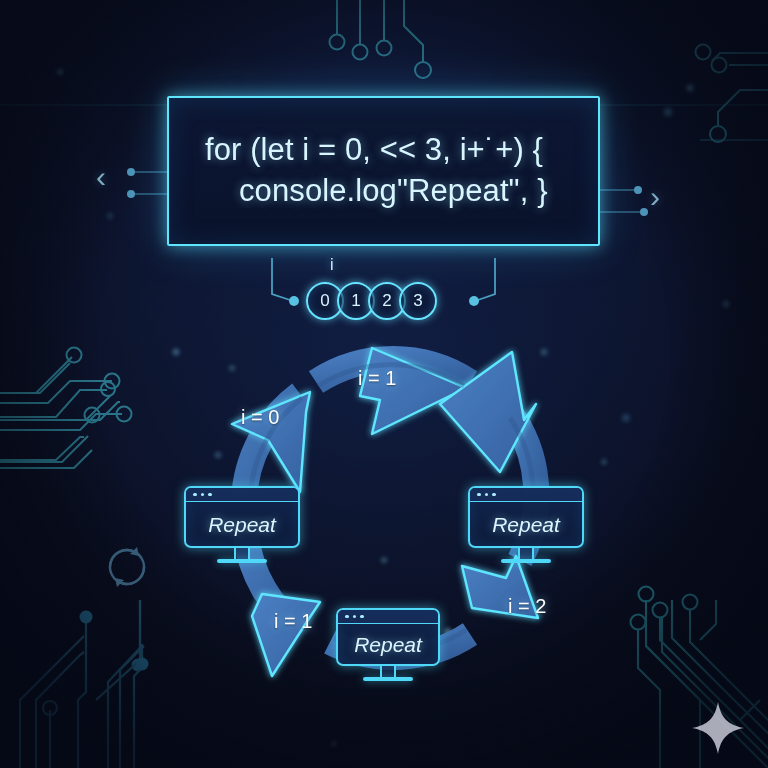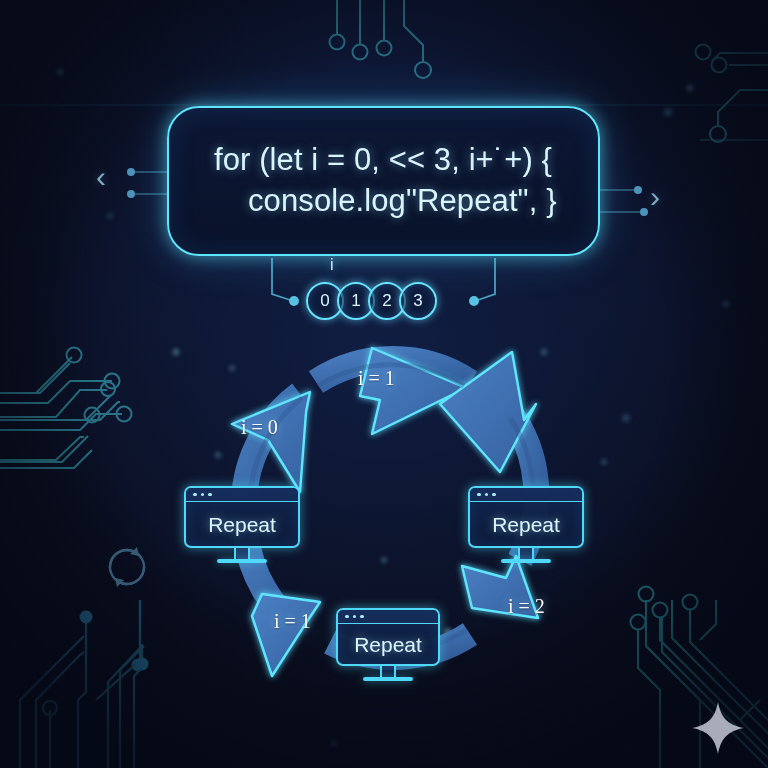--- a/index.html
+++ b/index.html
@@ -16,27 +16,27 @@
       radial-gradient(ellipse 700px 500px at 50% 12%, rgba(16,30,68,.55) 0%, rgba(11,16,38,0) 70%),
       linear-gradient(160deg,#0d1228 0%,#0b1024 40%,#0a0f22 100%);
     overflow:hidden;
   }
   svg.layer{position:absolute;left:0;top:0;width:768px;height:768px;overflow:visible;}
   #bg-circuits{z-index:1;}
   #diagram{z-index:3;}
 
   
   .code-panel{
-    position:absolute;left:167px;top:106px;width:433px;height:150px;
-    border:2.5px solid #5fe6ff;border-radius:32px;
+    position:absolute;left:167px;top:96px;width:433px;height:150px;
+    border:2.5px solid #5fe6ff;border-radius:2px;
     background:linear-gradient(180deg,rgba(13,24,52,.96) 0%,rgba(10,18,42,.96) 100%);
     box-shadow:0 0 16px rgba(95,230,255,.55),0 0 42px rgba(70,190,255,.28),
                inset 0 0 26px rgba(40,120,200,.18);
     z-index:4;display:flex;flex-direction:column;justify-content:center;
-    padding:0 35px;box-sizing:border-box;
+    padding:0 26px;box-sizing:border-box;
   }
   .code-line{
     color:#d8f6ff;font-size:31px;line-height:1.32;letter-spacing:.1px;
     text-shadow:0 0 10px rgba(150,225,255,.55);white-space:pre;
   }
   .code-line.l1{text-align:left;padding-left:10px;}
   .code-line.l2{text-align:left;padding-left:44px;}
 
   
   #badges{position:absolute;left:306px;top:282px;z-index:6;}
@@ -58,21 +58,21 @@
 
   
   .chev{
     position:absolute;color:#9fd9ef;font-size:30px;z-index:4;
     opacity:.78;text-shadow:0 0 8px rgba(120,200,240,.45);
   }
   #chev-left{left:96px;top:160px;}
   #chev-right{left:650px;top:180px;}
 
   
-  .monitor{position:absolute;z-index:6;}
+  .monitor{position:absolute;z-index:6;font-style:italic;}
   .mon-screen{
     border:2.2px solid #4fd8f7;border-radius:7px;
     background:linear-gradient(180deg,rgba(18,38,78,.97) 0%,rgba(13,28,60,.97) 100%);
     box-shadow:0 0 11px rgba(79,216,247,.55),inset 0 0 14px rgba(40,120,200,.2);
     box-sizing:border-box;overflow:hidden;
   }
   .mon-bar{
     height:13px;border-bottom:1.6px solid #4fd8f7;
     display:flex;align-items:center;padding-left:7px;gap:4px;
     background:rgba(22,46,92,.8);
@@ -92,21 +92,20 @@
   }
   .mon-foot{
     width:50px;height:4px;margin:0 auto;border-radius:2px;
     background:#4fd8f7;box-shadow:0 0 8px rgba(79,216,247,.6);
   }
 
   
   .step-label{
     position:absolute;color:#ffffff;font-size:20px;z-index:7;
     text-shadow:0 0 9px rgba(140,215,255,.75),0 1px 2px rgba(0,0,0,.5);
-    font-family:Liberation Serif, serif;
   }
 
   
   #loop-icon{position:absolute;left:100px;top:540px;z-index:2;opacity:.45;}
   #sparkle{position:absolute;left:690px;top:700px;z-index:2;}
 </style>
 </head>
 <body>
 
 <div id="stage">
@@ -353,21 +352,21 @@
         <span class="dot"></span>
       </div>
       <div class="mon-body">
         <span class="mon-label">Repeat</span>
       </div>
     </div>
     <div class="mon-neck"></div>
     <div class="mon-foot"></div>
   </div>
 
-  <div class="step-label" style="left:241px;top:416px;">i = 0</div>
+  <div class="step-label" style="left:241px;top:406px;">i = 0</div>
   <div class="step-label" style="left:358px;top:367px;">i = 1</div>
   <div class="step-label" style="left:508px;top:595px;">i = 2</div>
   <div class="step-label" style="left:274px;top:610px;">i = 1</div>
 
   <svg id="loop-icon" width="54" height="54" viewBox="0 0 54 54">
     <g fill="none" stroke="#6fb9dd" stroke-width="2.4" stroke-linecap="round">
       <path d="M44 27 A17 17 0 1 1 36 12.6"></path>
       <path d="M10 27 A17 17 0 1 1 18 41.4"></path>
     </g>
     <polygon points="37,7 39,16 30,14" fill="#6fb9dd"></polygon>

